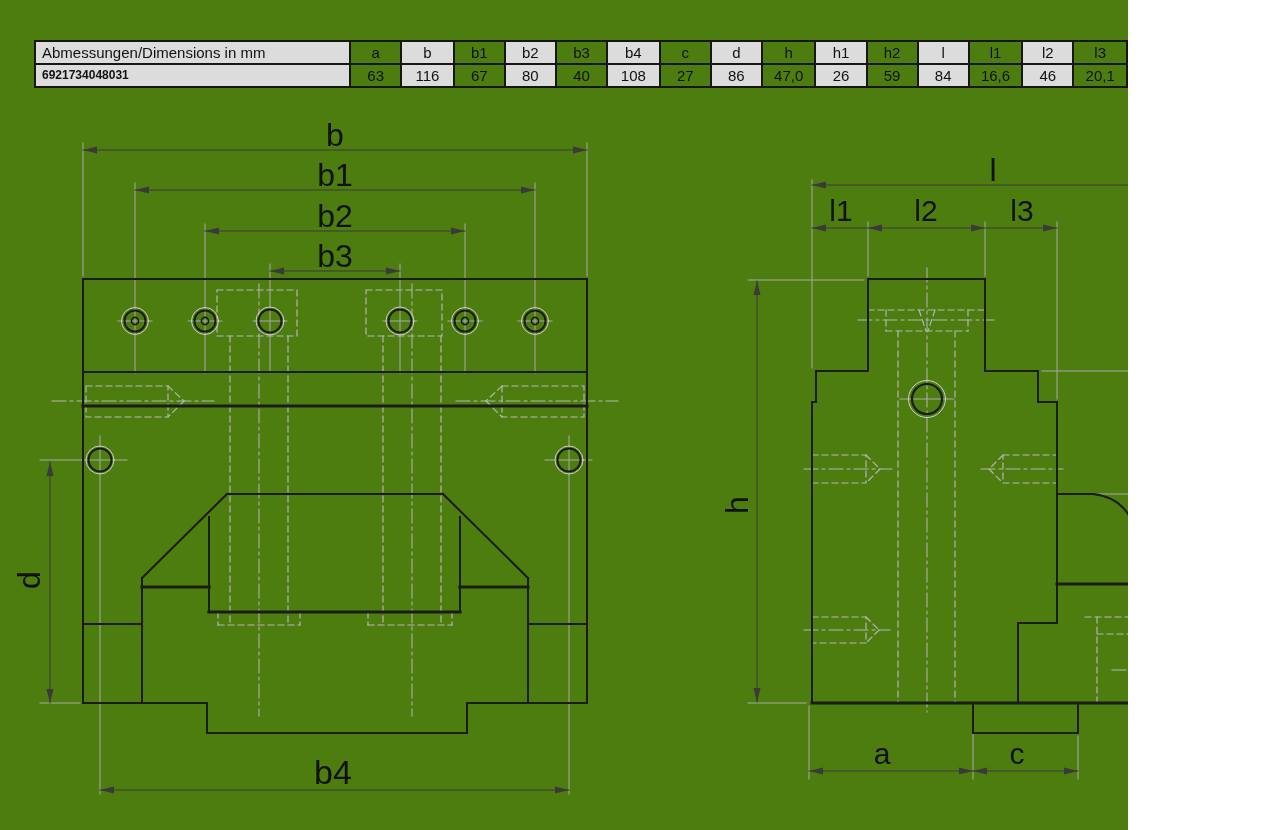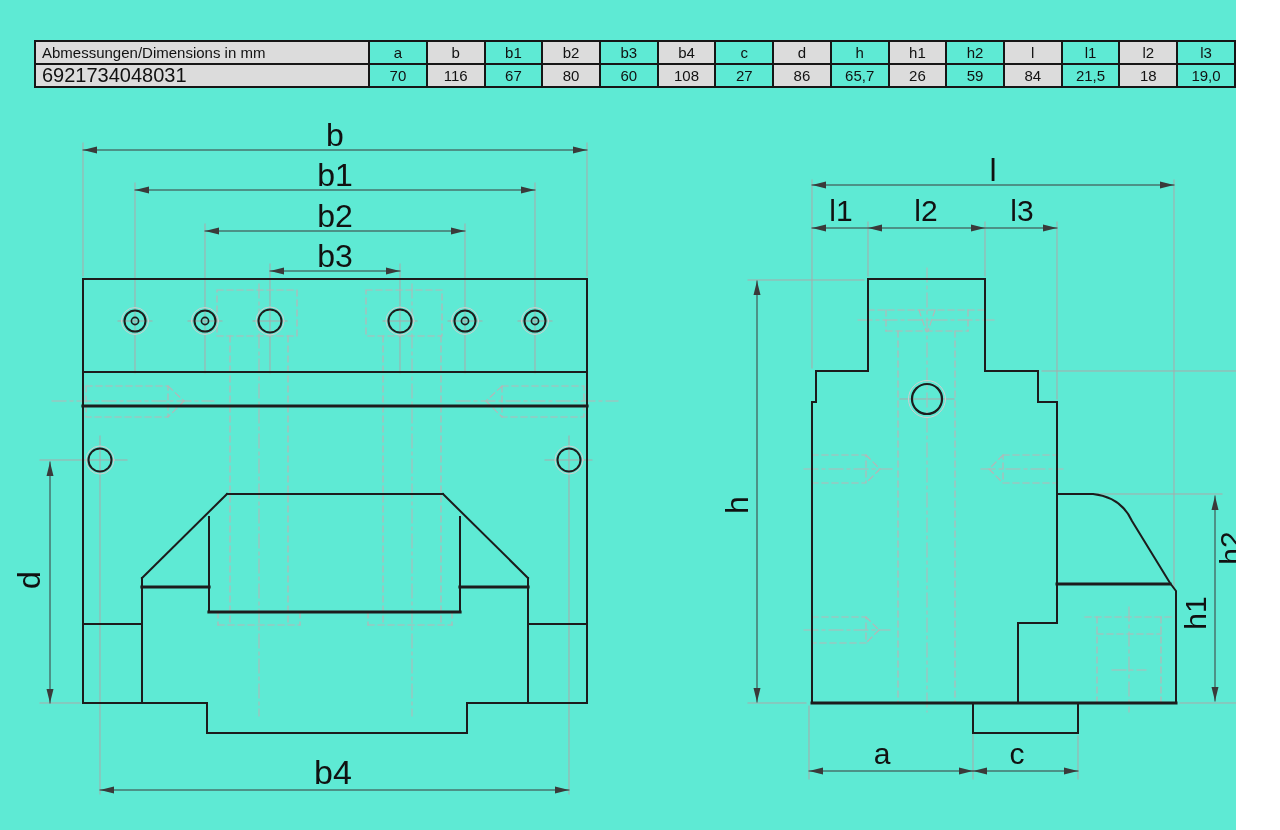--- a/index.html
+++ b/index.html
@@ -1,26 +1,26 @@
 <!DOCTYPE html>
 <html><head>
 <meta charset="utf-8">
 <style>
   html,body{margin:0;padding:0;background:#fff;}
-  .page{position:relative;width:1236px;height:830px;background:#5eead4;overflow:hidden;
+  .page{position:relative;width:1128px;height:830px;background:#4d7c0f;overflow:hidden;
         font-family:"Liberation Sans",sans-serif;}
   table.dims{position:absolute;left:34px;top:40px;border-collapse:collapse;table-layout:fixed;}
   table.dims th,table.dims td{
     border:2px solid #161616;height:21px;line-height:21px;padding:0 2px;
     font-size:15px;font-weight:normal;text-align:center;color:#111;
     overflow:hidden;white-space:nowrap;}
   table.dims .lab{width:325px;text-align:left;padding-left:6px;}
   table.dims .c{width:52px;}
   table.dims .g{background:#dcdcdc;}
-  table.dims td.code{font-weight:normal;font-size:20px;}
+  table.dims td.code{font-weight:bold;font-size:12px;}
   svg{position:absolute;left:0;top:0;}
   svg text{font-family:"Liberation Sans",sans-serif;fill:#111;}
 </style>
 </head>
 <body>
 
 <div class="page">
 
   <table class="dims">
     <tbody>
@@ -37,35 +37,35 @@
       <th class="c">h</th>
       <th class="c g">h1</th>
       <th class="c">h2</th>
       <th class="c g">l</th>
       <th class="c">l1</th>
       <th class="c g">l2</th>
       <th class="c">l3</th>
     </tr>
     <tr>
       <td class="lab g code">6921734048031</td>
-      <td class="c">70</td>
+      <td class="c">63</td>
       <td class="c g">116</td>
       <td class="c">67</td>
       <td class="c g">80</td>
-      <td class="c">60</td>
+      <td class="c">40</td>
       <td class="c g">108</td>
       <td class="c">27</td>
       <td class="c g">86</td>
-      <td class="c">65,7</td>
+      <td class="c">47,0</td>
       <td class="c g">26</td>
       <td class="c">59</td>
       <td class="c g">84</td>
-      <td class="c">21,5</td>
-      <td class="c g">18</td>
-      <td class="c">19,0</td>
+      <td class="c">16,6</td>
+      <td class="c g">46</td>
+      <td class="c">20,1</td>
     </tr>
   </tbody>
     </table>
 
   <svg width="1280" height="830" viewBox="0 0 1280 830">
 
     <g stroke-linecap="square">
 
       <g stroke="#a9a9a9" stroke-width="1" fill="none">
         <line x1="83" y1="143" x2="83" y2="276"></line>

